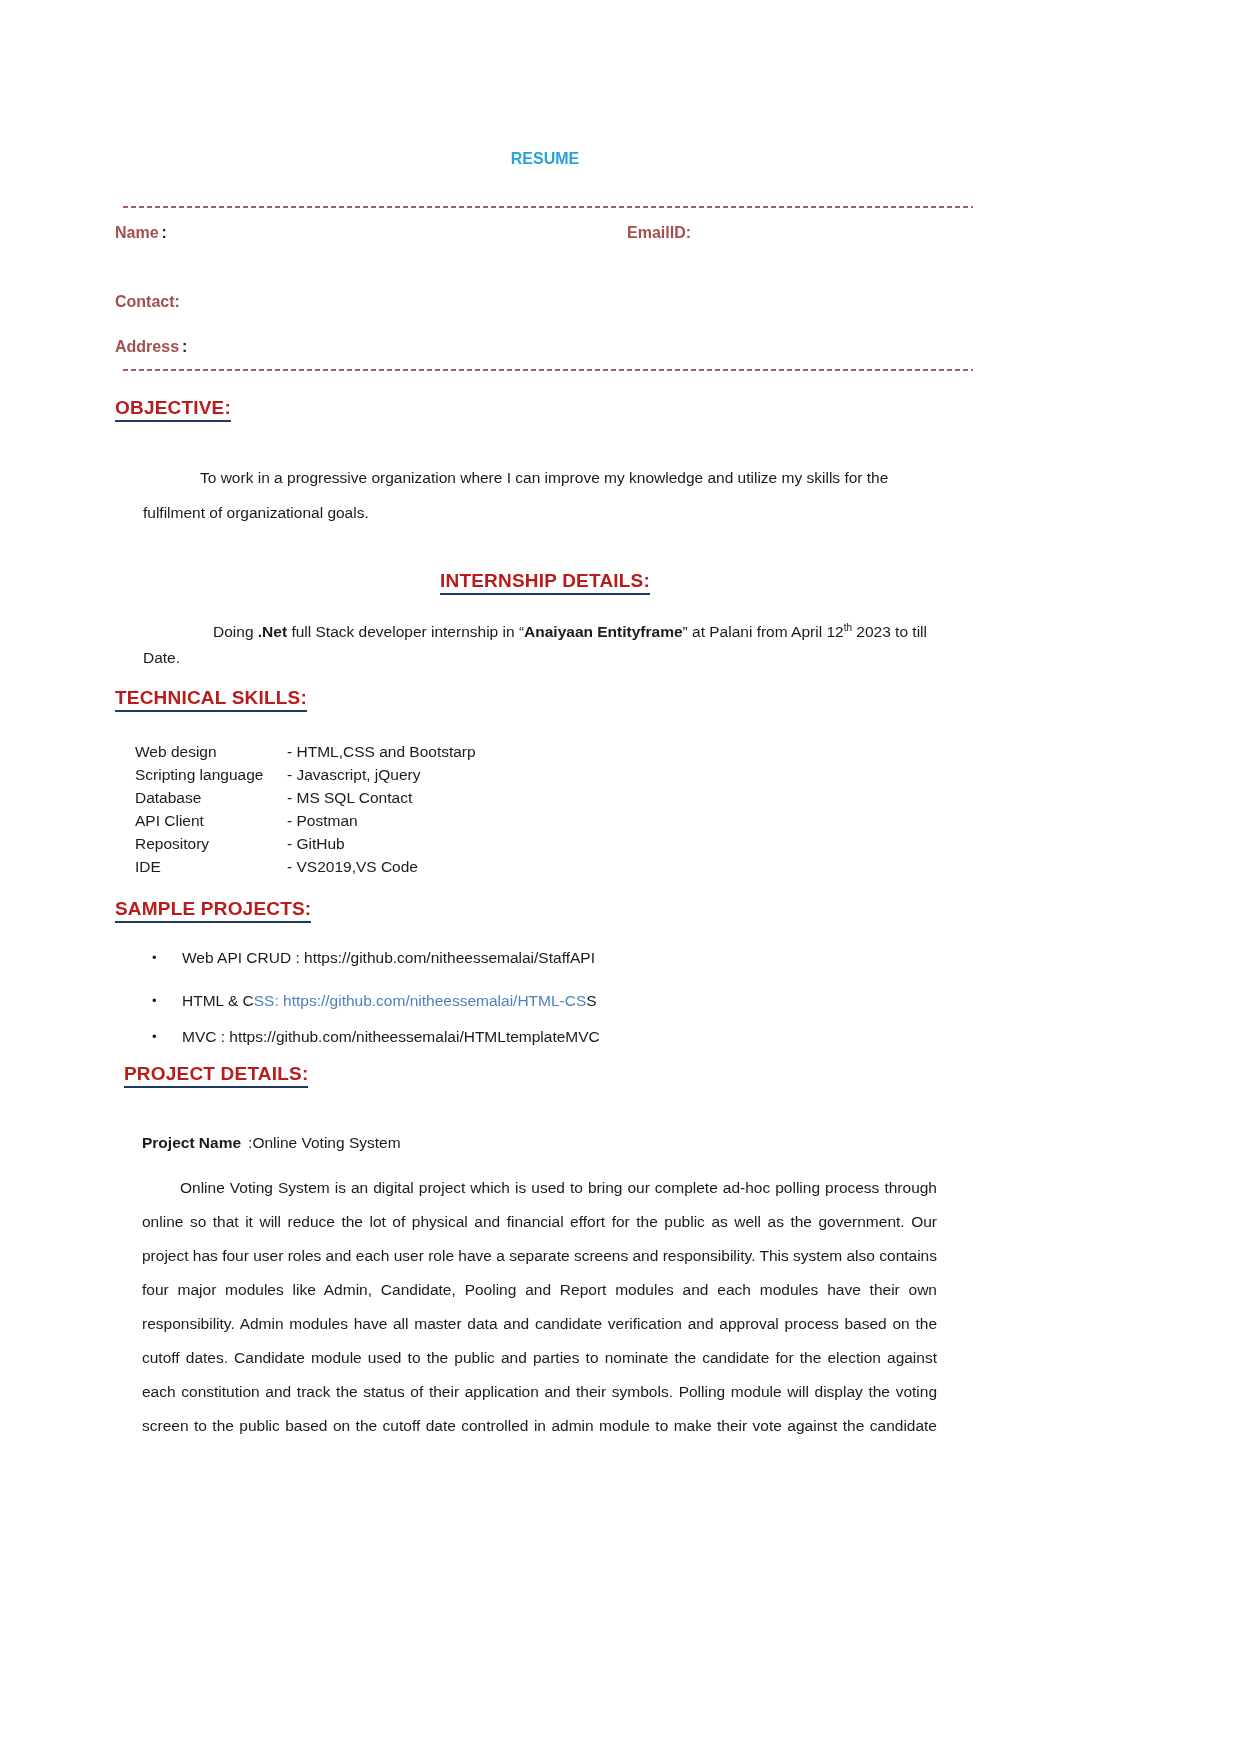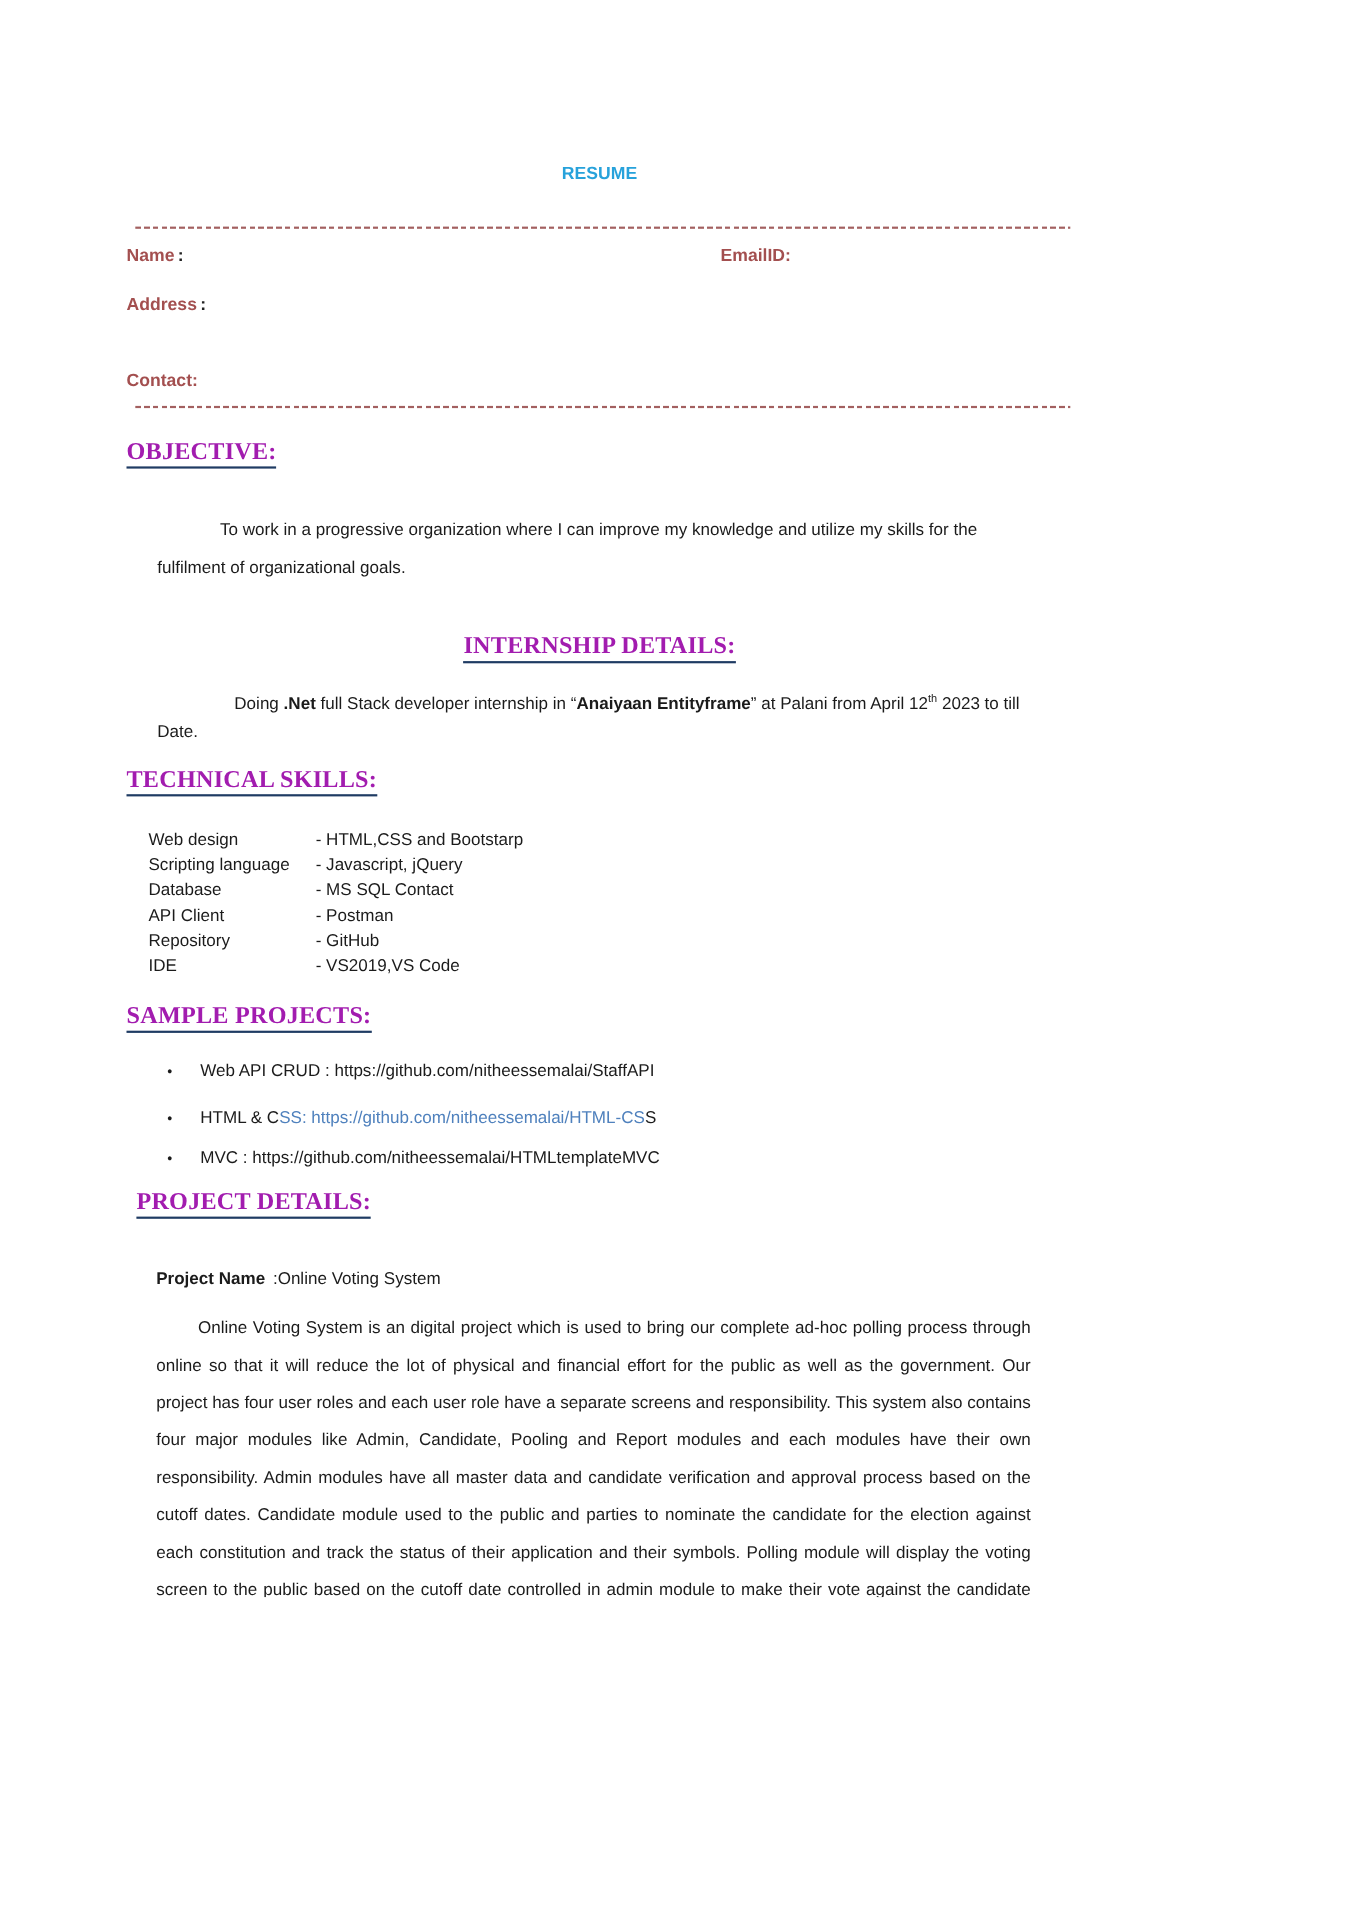--- a/index.html
+++ b/index.html
@@ -33,22 +33,22 @@
     background: repeating-linear-gradient(90deg, #A36060 0px, #A36060 5px, transparent 5px, transparent 8px);
   }
   .div1 { margin-top: 36px; }
   .div2 { margin-top: 12px; }
   .hdr-row { position: relative; font-size: 16px; line-height: 21px; }
   .row-name    { margin-top: 14px; }
   .row-address { margin-top: 24px; }
   .row-contact { margin-top: 48px; }
   .red-label { color: #A34F4F; font-weight: 700; }
   .dark-colon { color: #222; font-weight: 700; margin-left: 3px; }
-  .email-pos { position: absolute; left: 540px; top: 0; }
-  .sec-h { font-size: 22px; font-weight: 700; color: #a21caf; letter-spacing: 0.2px; font-family: Liberation Serif, serif; }
+  .email-pos { position: absolute; left: 512px; top: 0; }
+  .sec-h { font-size: 19px; font-weight: 700; color: #b91c1c; letter-spacing: 0.2px; }
   .sec-h > span { border-bottom: 2px solid #1F3B63; padding-bottom: 1px; display: inline-block; }
   .h-objective  { margin-top: 26px; }
   .h-internship { margin-top: 40px; text-align: center; }
   .h-tech       { margin-top: 16px; }
   .h-sample     { margin-top: 20px; }
   .h-project    { margin-top: 16px; margin-left: 9px; }
   p { margin: 0; }
   .p-objective {
     margin-top: 38px;
     margin-left: 28px;
@@ -97,26 +97,26 @@
 
     <div class="title">RESUME</div>
 
     <div class="divider div1"></div>
 
     <div class="hdr-row row-name">
       <span class="red-label">Name</span><span class="dark-colon">:</span>
       <span class="email-pos red-label">EmailID:</span>
     </div>
 
+    <div class="hdr-row row-contact">
+      <span class="red-label">Contact:</span>
+    </div>
+
     <div class="hdr-row row-address">
       <span class="red-label">Address</span><span class="dark-colon">:</span>
-    </div>
-
-    <div class="hdr-row row-contact">
-      <span class="red-label">Contact:</span>
     </div>
 
     <div class="divider div2"></div>
 
     <div class="sec-h h-objective">
       <span>OBJECTIVE:</span>
     </div>
     <p class="p-objective">To work in a progressive organization where I can improve my knowledge and utilize my skills for the fulfilment of organizational goals.</p>
 
     <div class="sec-h h-internship">

